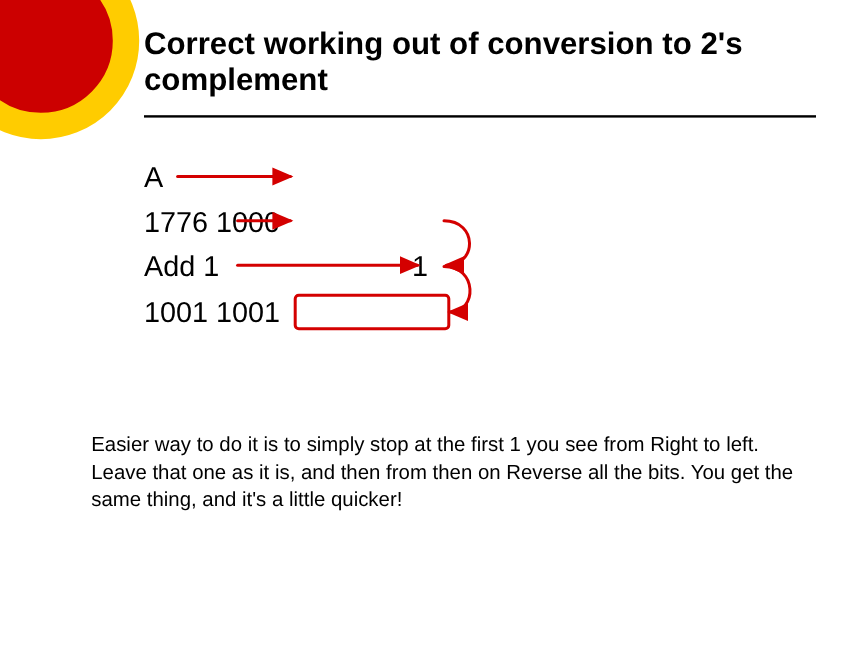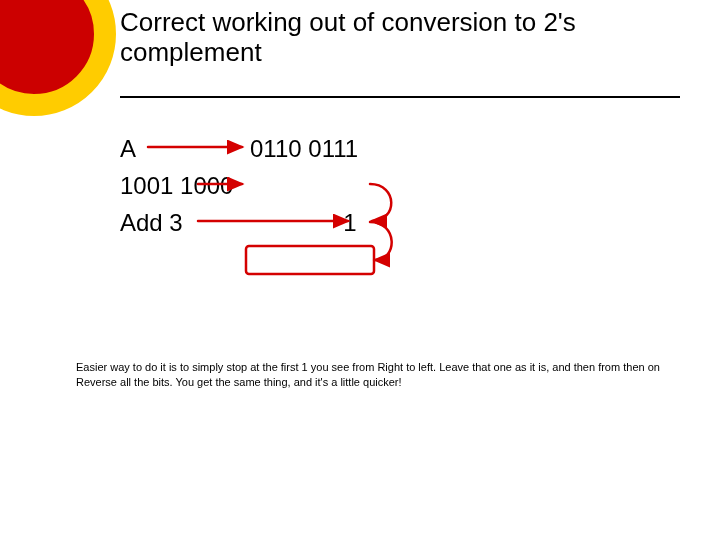--- a/index.html
+++ b/index.html
@@ -1,48 +1,48 @@
 <!DOCTYPE html>
 <html><head>
 <meta charset="utf-8">
 <style>
   html,body{margin:0;padding:0;width:720px;height:540px;background:#fff;font-family:Verdana,Geneva,sans-serif;color:#000;overflow:hidden}
   .slide{position:relative;width:720px;height:540px}
   .corner-ring{position:absolute;left:-48px;top:-48px;width:120px;height:120px;border-radius:50%;border:22px solid #ffcc00;background:#cc0000;box-sizing:content-box}
-  .title{position:absolute;left:120px;top:8px;width:560px;font-weight:normal;font-size:26px;line-height:1.15}
+  .title{position:absolute;left:120px;top:22px;width:560px;font-weight:bold;font-size:26px;line-height:1.15}
   .title-rule{position:absolute;left:120px;top:96px;width:560px;height:0;border-top:2px solid #000}
   .working{position:absolute;left:120px;top:130px;width:560px;font-size:24px;line-height:1.55}
   .row{display:flex}
   .lbl{width:130px;white-space:pre}
   .val{white-space:pre}
   .svg-over{position:absolute;left:120px;top:130px;pointer-events:none}
-  .foot{position:absolute;left:76px;top:360px;width:605px;font-size:11px;line-height:1.35}
+  .foot{position:absolute;left:76px;top:360px;width:605px;font-size:17px;line-height:1.35}
 </style>
 </head>
 <body>
 
 <div class="slide">
   <div class="corner-ring"></div>
 
   <div class="title">Correct working out of conversion to 2's complement</div>
   <div class="title-rule"></div>
 
   <div class="working">
     <div class="row">
       <span class="lbl">A</span>
-      <span class="val">0110 0111</span>
     </div>
     <div class="row">
-      <span class="val">1001 1000</span>
+      <span class="val">1776 1000</span>
     </div>
     <div class="row">
-      <span class="lbl">Add 3</span>
+      <span class="lbl">Add 1</span>
       <span class="val">              1</span>
     </div>
     <div class="row">
+      <span class="val">1001 1001</span>
     </div>
   </div>
 
   <svg class="svg-over" width="560" height="180">
     <defs>
       <marker id="ah" markerWidth="8" markerHeight="8" refX="6" refY="3" orient="auto">
         <path d="M0,0 L7,3 L0,6 Z" fill="#d40000"></path>
       </marker>
     </defs>
     <g stroke="#d40000" stroke-width="2.5" fill="none" stroke-linecap="round">

